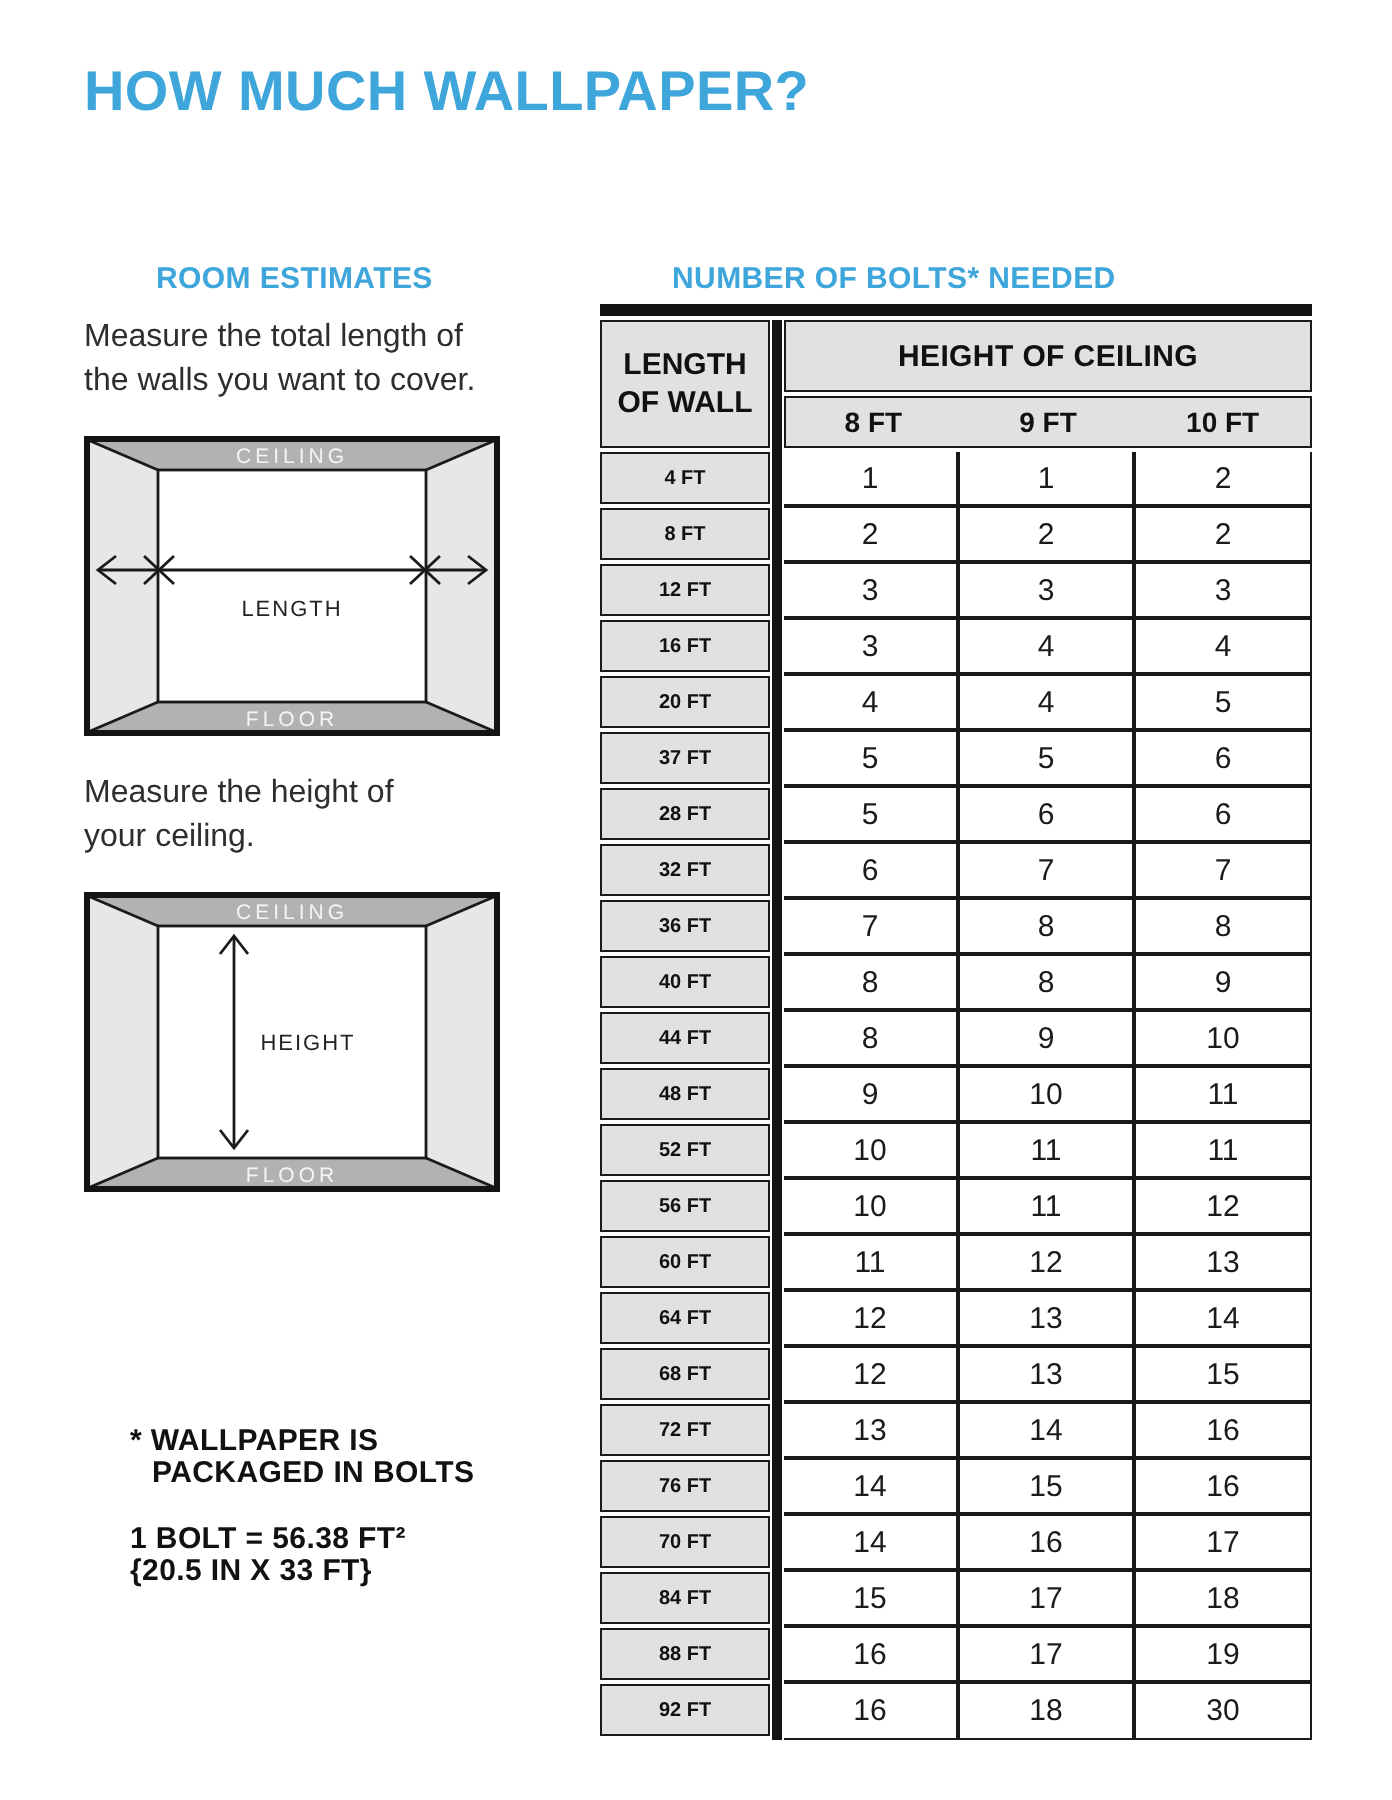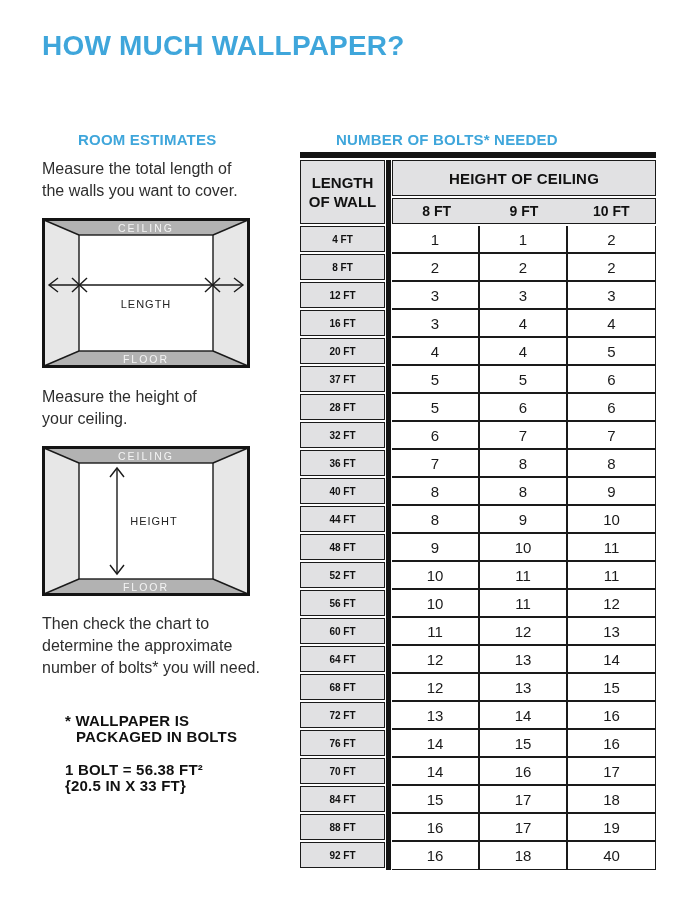--- a/index.html
+++ b/index.html
@@ -136,23 +136,20 @@
     <text class="svg-wall-label" x="104" y="13.5" text-anchor="middle">CEILING</text>
     <text class="svg-wall-label" x="104" y="145" text-anchor="middle">FLOOR</text>
     <g stroke="#1a1a1a" stroke-width="1.4" fill="none">
       <line x1="75" y1="22" x2="75" y2="128"></line>
       <polyline points="68,31 75,22 82,31"></polyline>
       <polyline points="68,119 75,128 82,119"></polyline>
     </g>
     <text class="svg-measure-label" x="112" y="79" text-anchor="middle">HEIGHT</text>
   </svg>
 
-  <div class="abs para" id="step3">Then check the chart to
-determine the approximate
-number of bolts* you will need.</div>
 
   <div class="abs bold-note" id="footnote">* WALLPAPER IS
 PACKAGED IN BOLTS</div>
   <div class="abs bold-note" id="bolt-def">1 BOLT = 56.38 FT²
 {20.5 IN X 33 FT}</div>
 
   <div class="abs" id="bolt-table">
     <div class="top-bar"></div>
     <div class="table-body">
       <div class="row-labels">
@@ -254,19 +251,19 @@
             <div class="data-cell">16</div>
             <div class="data-cell last-col">17</div>
             <div class="data-cell">15</div>
             <div class="data-cell">17</div>
             <div class="data-cell last-col">18</div>
             <div class="data-cell">16</div>
             <div class="data-cell">17</div>
             <div class="data-cell last-col">19</div>
             <div class="data-cell last-row">16</div>
             <div class="data-cell last-row">18</div>
-            <div class="data-cell last-col last-row">40</div>
+            <div class="data-cell last-col last-row">30</div>
           </div>
       </div>
     </div>
   </div>
 
 </div>
 
 </body></html>

